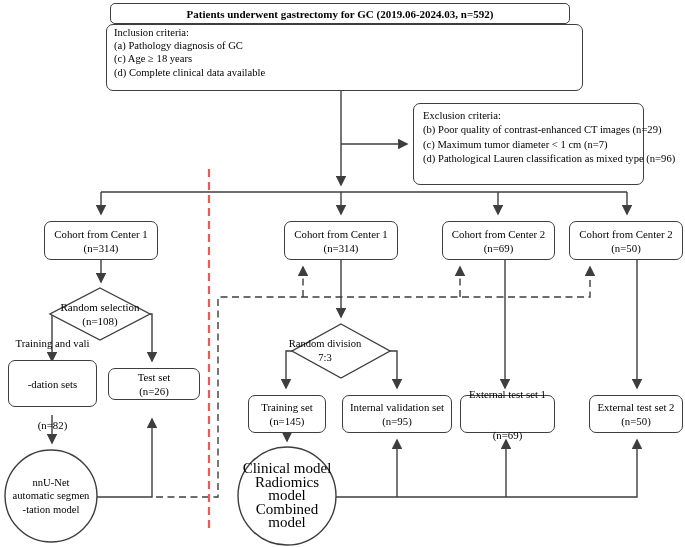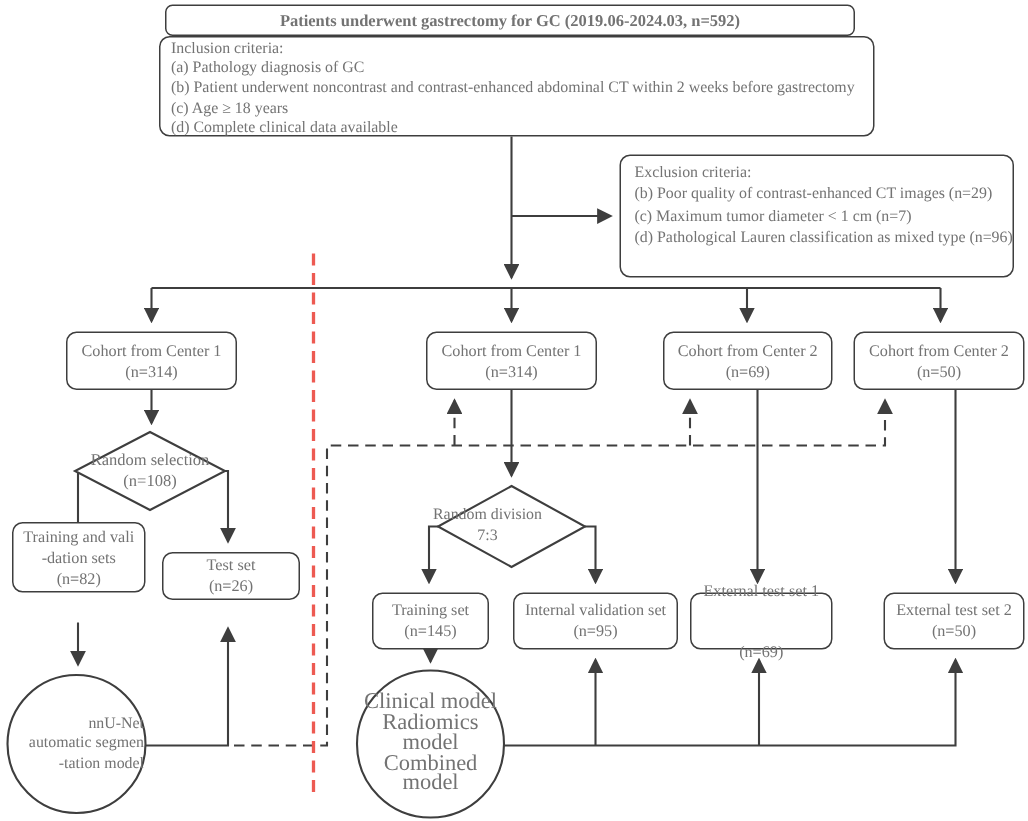--- a/index.html
+++ b/index.html
@@ -1,18 +1,18 @@
 <!DOCTYPE html>
 <html><head>
 <meta charset="utf-8">
 <style>
   html,body{margin:0;padding:0;background:#ffffff;}
   #stage{
     position:relative;width:685px;height:547px;background:#ffffff;overflow:hidden;
-    font-family:"Liberation Serif","DejaVu Serif",serif;color:#737373;
+    font-family:"Liberation Serif","DejaVu Serif",serif;color:#000000;
   }
   #wires{position:absolute;left:0;top:0;width:685px;height:547px;}
   .node{
     position:absolute;box-sizing:border-box;background:#ffffff;
     border:1.4px solid #3e3e3e;border-radius:7px;
     display:flex;flex-direction:column;justify-content:center;align-items:center;
     font-size:10.8px;line-height:14px;text-align:center;z-index:2;
   }
   .title-box{font-weight:bold;font-size:11px;border-radius:5px;}
   .crit{
@@ -88,26 +88,25 @@
     </g>
   </svg>
 
   <div class="node title-box" style="left:110px;top:3px;width:460px;height:21px;">
     <div>Patients underwent gastrectomy for GC (2019.06-2024.03, n=592)</div>
   </div>
 
   <div class="crit inc" style="left:106px;top:24px;width:477px;height:67px;">
     <div class="ln">Inclusion criteria:</div>
     <div class="ln">(a) Pathology diagnosis of GC</div>
-    <div class="ln">(b) Patient underwent noncontrast and contrast-enhanced abdominal CT within 2 weeks before gastrectomy</div>
     <div class="ln">(c) Age ≥ 18 years</div>
     <div class="ln">(d) Complete clinical data available</div>
   </div>
 
-  <div class="crit exc" style="left:413px;top:103px;width:263px;height:82px;">
+  <div class="crit exc" style="left:413px;top:103px;width:231px;height:82px;">
     <div class="ln">Exclusion criteria:</div>
     <div class="ln">(b) Poor quality of contrast-enhanced CT images (n=29)</div>
     <div class="ln">(c) Maximum tumor diameter &lt; 1 cm (n=7)</div>
     <div class="ln">(d) Pathological Lauren classification as mixed type (n=96)</div>
   </div>
 
   <div class="node" style="left:44px;top:221px;width:114px;height:39px;">
     <div>Cohort from Center 1</div>
     <div>(n=314)</div>
   </div>
@@ -126,21 +125,21 @@
 
   <div class="lbl-overlay" style="left:45px;top:292px;width:110px;height:45px;font-size:11px;">
     <div>Random selection</div>
     <div>(n=108)</div>
   </div>
   <div class="lbl-overlay" style="left:272px;top:328px;width:106px;height:45px;font-size:10.6px;">
     <div>Random division</div>
     <div>7:3</div>
   </div>
 
-  <div class="node" style="left:8px;top:348px;width:89px;height:47px;">
+  <div class="node" style="left:8px;top:360px;width:89px;height:47px;gap:27px;">
     <div>Training and vali</div>
     <div>-dation sets</div>
     <div>(n=82)</div>
   </div>
   <div class="node" style="left:108px;top:368px;width:92px;height:32px;">
     <div>Test set</div>
     <div>(n=26)</div>
   </div>
 
   <div class="node" style="left:248px;top:395px;width:78px;height:38px;">
@@ -153,21 +152,21 @@
   </div>
   <div class="node" style="left:460px;top:395px;width:95px;height:38px;gap:27px;">
     <div>External test set 1</div>
     <div>(n=69)</div>
   </div>
   <div class="node" style="left:589px;top:395px;width:94px;height:38px;">
     <div>External test set 2</div>
     <div>(n=50)</div>
   </div>
 
-  <div class="lbl-overlay" style="left:6px;top:468px;width:90px;height:56px;font-size:10.6px;align-items:flex-end;">
+  <div class="lbl-overlay" style="left:6px;top:468px;width:90px;height:56px;font-size:10.6px;">
     <div>nnU-Net</div>
     <div>automatic segmen</div>
     <div>-tation model</div>
   </div>
   <div class="lbl-overlay" style="left:237px;top:468px;width:100px;height:56px;font-size:15px;">
     <div>Clinical model</div>
     <div>Radiomics model</div>
     <div>Combined model</div>
   </div>
 

